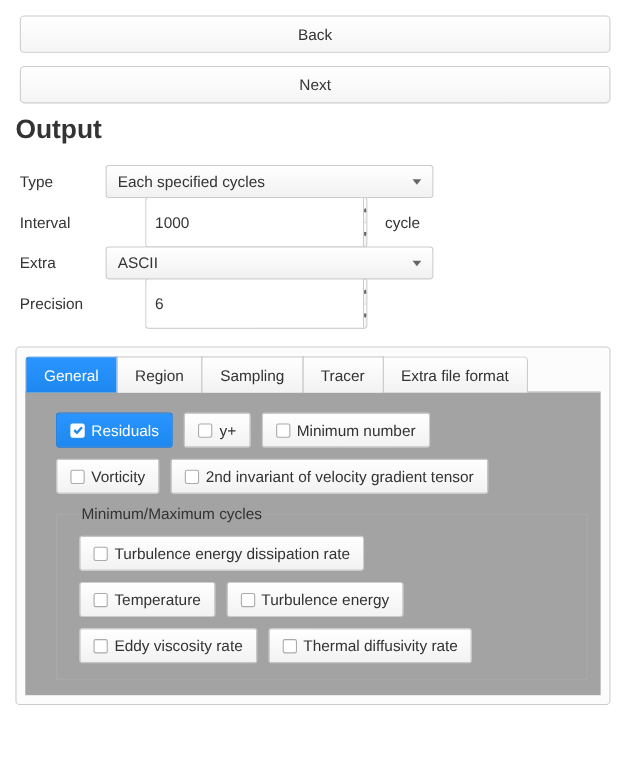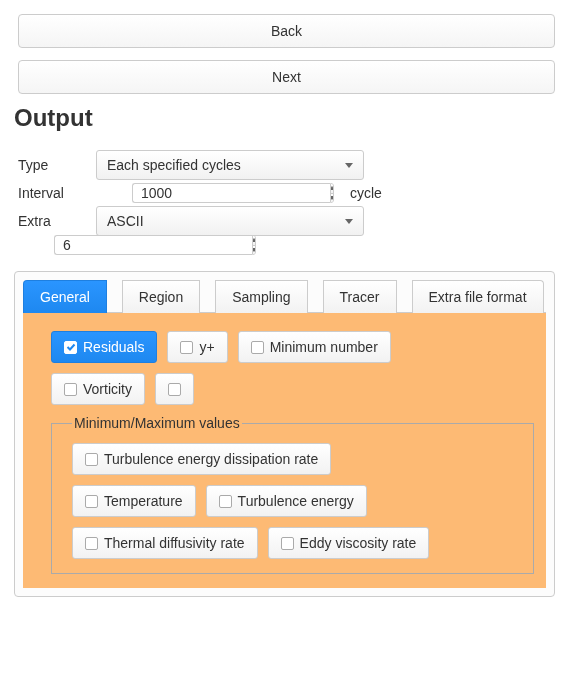--- a/index.html
+++ b/index.html
@@ -40,37 +40,37 @@
     width: 68px;
     flex: 0 0 68px;
     font-size: 14px;
     padding: 6px 0;
   }
 
   .select {
     display: flex;
     align-items: center;
     justify-content: space-between;
-    width: 268px;
+    width: 298px;
     height: 30px;
     border: 1px solid #ccc;
     background: linear-gradient(#ffffff,#f1f1f1);
     border-radius: 3px;
     padding: 0 10px;
     cursor: pointer;
     color:#333;
   }
   .select .caret {
     width:0;height:0;border-left:4px solid transparent;border-right:4px solid transparent;border-top:5px solid #666;
   }
 
   .spinwrap {
     display:flex;
     width: 238px;
-    height: 20px;
+    height: 46px;
     padding-left: 36px;
   }
   .spinwrap input {
     flex:1;
     border:1px solid #ccc;
     border-right:none;
     border-radius: 3px 0 0 3px;
     padding: 0 8px;
     font-size:14px;
     outline:none;
@@ -101,21 +101,21 @@
   .tabpanel {
     margin-top: 16px;
     border:1px solid #ccc;
     border-radius:4px;
     background:#fcfcfc;
     padding: 0;
   }
   .tabs {
     display:flex;
     padding: 8px 8px 0 8px;
-    gap:16px;
+    gap:0;
   }
   .tab {
     border:1px solid #ccc;
     border-bottom:none;
     padding: 8px 16px;
     font-size:14px;
     cursor:pointer;
     background:linear-gradient(#ffffff,#f2f2f2);
     color:#333;
     margin-bottom:-1px;
@@ -127,21 +127,21 @@
   .tab.active {
     background:#1e90ff;
     background:linear-gradient(#2a95ff,#1e88f0);
     color:#fff;
     border-color:#1e7fe0;
   }
   .tabcontent {
     border-top:1px solid #ccc;
     margin: 0 8px 8px 8px;
     padding: 18px 12px 14px 28px;
-    background:#fdba74;
+    background:#a3a3a3;
     border-left:none;border-right:none;border-bottom:none;
   }
 
   .checkbtns { display:flex; flex-wrap:wrap; gap:10px; margin-bottom:10px; }
   .checkbtn {
     display:inline-flex;
     align-items:center;
     gap:6px;
     border:1px solid #ccc;
     border-radius:3px;
@@ -215,20 +215,21 @@
 
   <div class="form-row">
     <div class="lbl">Extra</div>
     <div class="select">
       <span>ASCII</span>
       <span class="caret"></span>
     </div>
   </div>
 
   <div class="form-row">
+    <div class="lbl">Precision</div>
     <div class="spinwrap">
       <input type="text" value="6" style="">
       <div class="spin-btns">
         <div>
             <span class="arr-up"></span>
           </div>
         <div>
             <span class="arr-dn"></span>
           </div>
       </div>
@@ -267,25 +268,26 @@
       </label>
     </div>
 
     <div class="checkbtns">
       <label class="checkbtn">
         <span class="box"></span>
         <span>Vorticity</span>
       </label>
       <label class="checkbtn">
         <span class="box"></span>
+        <span>2nd invariant of velocity gradient tensor</span>
       </label>
     </div>
 
     <fieldset class="group">
-      <legend>Minimum/Maximum values</legend>
+      <legend>Minimum/Maximum cycles</legend>
 
 
       <div class="checkbtns">
         <label class="checkbtn">
           <span class="box"></span>
           <span>Turbulence energy dissipation rate</span>
         </label>
       </div>
 
       <div class="checkbtns">
@@ -295,24 +297,24 @@
         </label>
         <label class="checkbtn">
           <span class="box"></span>
           <span>Turbulence energy</span>
         </label>
       </div>
 
       <div class="checkbtns" style="margin-bottom:0">
         <label class="checkbtn">
           <span class="box"></span>
+          <span>Eddy viscosity rate</span>
+        </label>
+        <label class="checkbtn">
+          <span class="box"></span>
           <span>Thermal diffusivity rate</span>
         </label>
-        <label class="checkbtn">
-          <span class="box"></span>
-          <span>Eddy viscosity rate</span>
-        </label>
       </div>
 
     </fieldset>
 
   </div>
 </div>
 
 </body></html>

